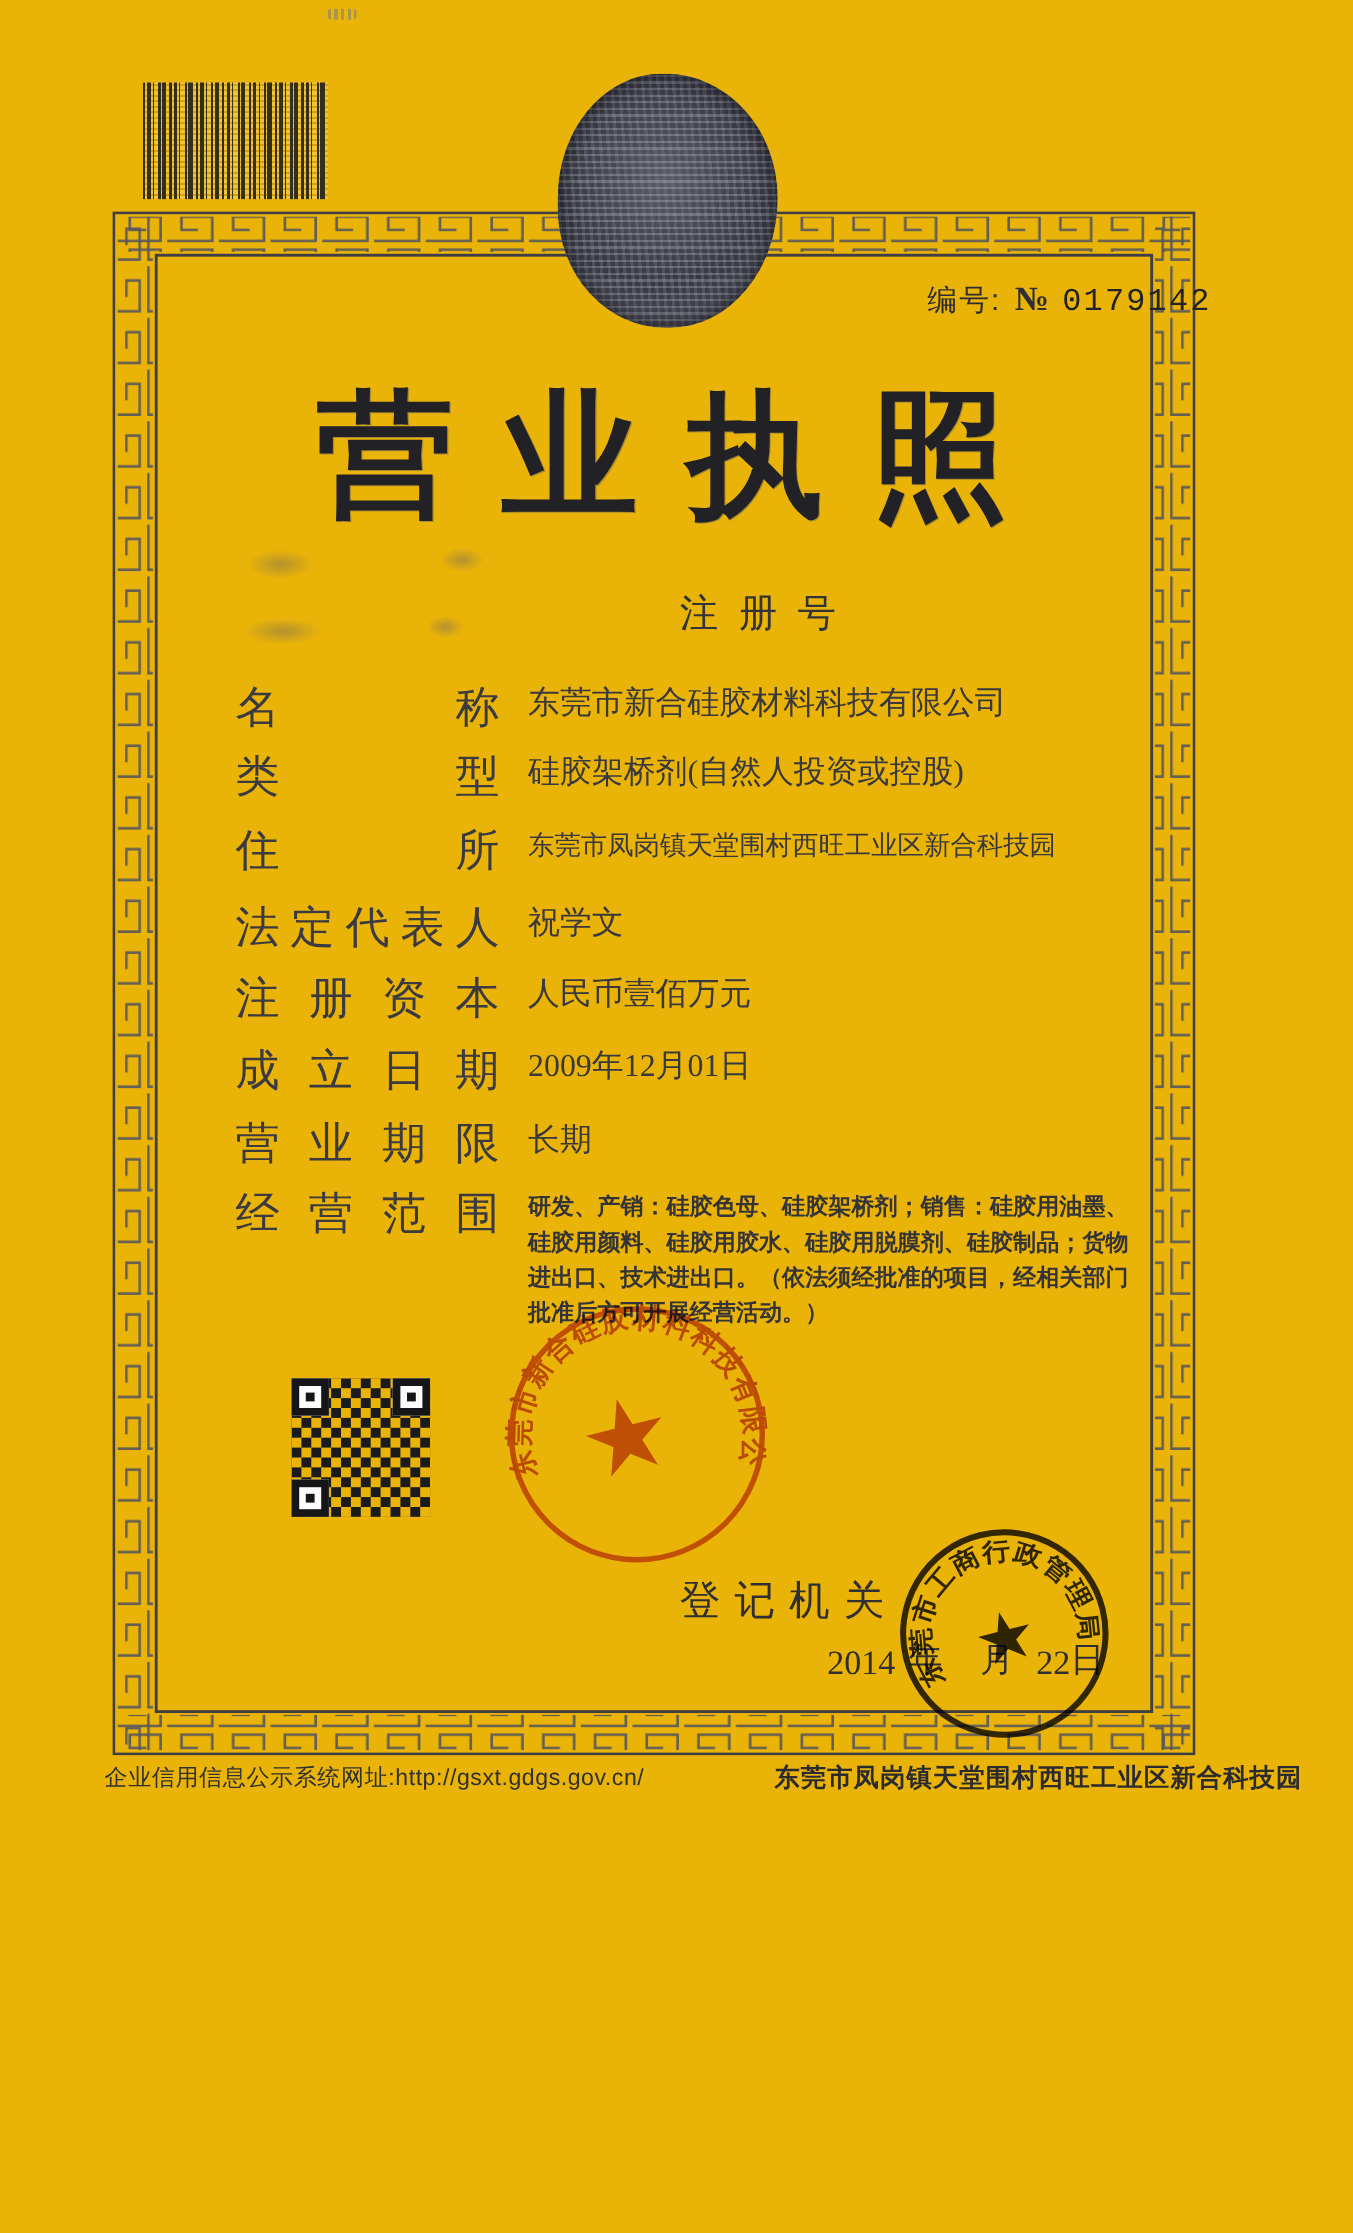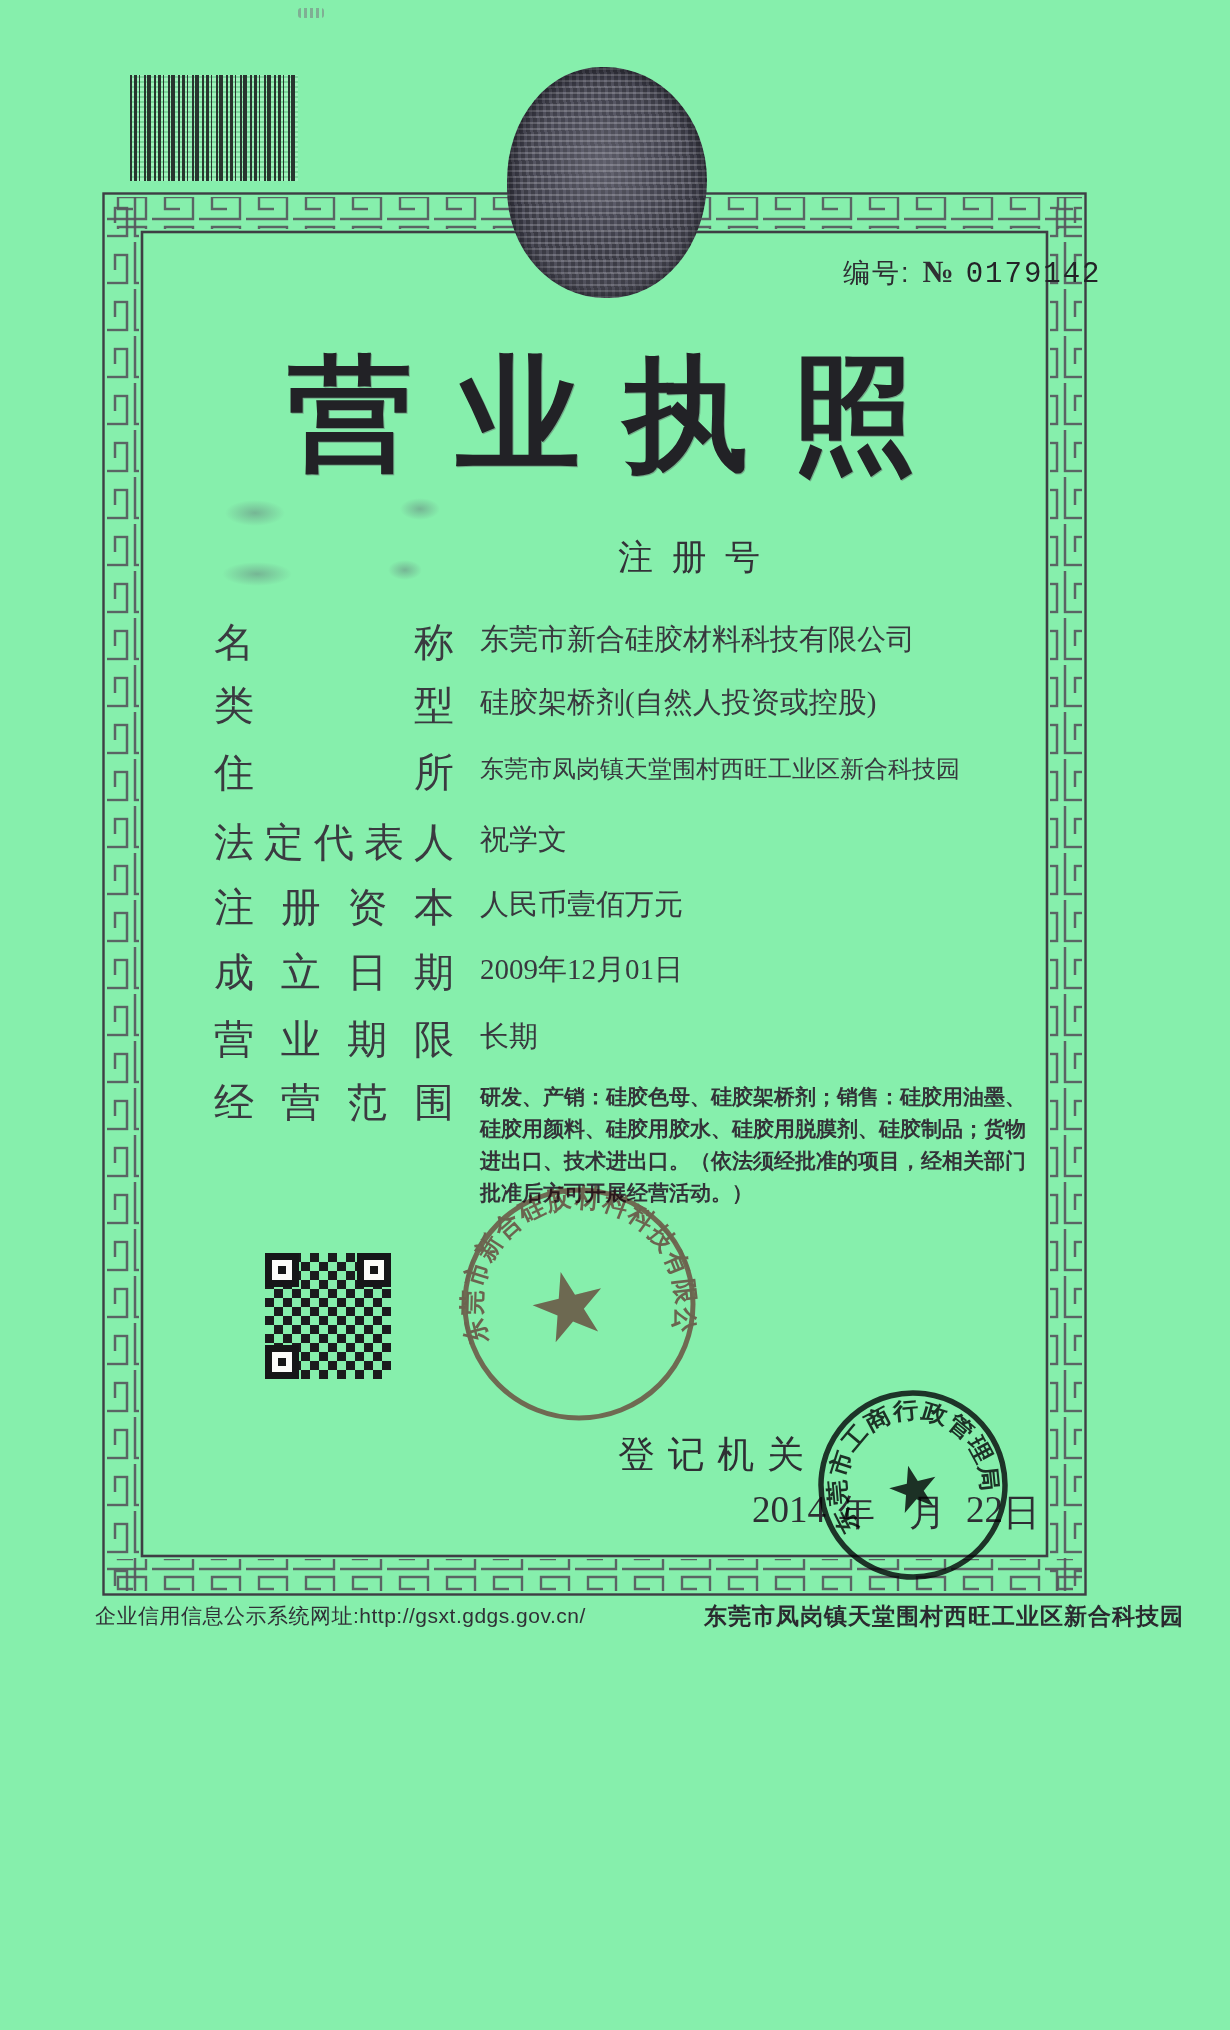--- a/index.html
+++ b/index.html
@@ -1,17 +1,17 @@
 <!DOCTYPE html>
 <html><head>
 <meta charset="utf-8">
 <style>
   html,body{margin:0;padding:0;background:#fdfdfb;}
   .page{
-    position:relative;width:1230px;height:2030px;background:#86efac;
+    position:relative;width:1230px;height:2030px;background:#eab308;
     font-family:"Liberation Sans","DejaVu Sans",sans-serif;color:#2f2f33;overflow:hidden;
   }
   
   .barcode{
     position:absolute;left:130px;top:75px;width:168px;height:106px;
     background:
       repeating-linear-gradient(90deg,#1c1c1e 0 2px,transparent 2px 4px,#1c1c1e 4px 7px,transparent 7px 9px,#1c1c1e 9px 10px,transparent 10px 14px,#1c1c1e 14px 16px,transparent 16px 17px,#1c1c1e 17px 21px,transparent 21px 24px),
       repeating-linear-gradient(0deg,rgba(252,252,250,.25) 0 3px,rgba(30,30,30,.12) 3px 5px);
     opacity:.88;
   }
@@ -57,22 +57,22 @@
       conic-gradient(#1b1b1d 25%,transparent 0 50%,#1b1b1d 0 75%,transparent 0) 0 0/18px 18px;
   }
   .qr .finder{position:absolute;width:34px;height:34px;border:7px solid #161618;background:#fcfcfa;box-sizing:border-box;}
   .qr .finder::after{content:"";position:absolute;left:6px;top:6px;width:8px;height:8px;background:#161618;}
   .qr .f-tl{left:0;top:0;} .qr .f-tr{right:0;top:0;} .qr .f-bl{left:0;bottom:0;}
   
   .seal-red{position:absolute;left:458px;top:1183px;z-index:5;mix-blend-mode:multiply;opacity:.82;}
   .seal-black{position:absolute;left:814px;top:1386px;z-index:6;mix-blend-mode:multiply;opacity:.92;transform:rotate(-14deg);}
   
   .registrar{position:absolute;left:618px;top:1430px;width:186px;font-size:37px;color:#2f2f34;z-index:2;}
-  .dateline{position:absolute;left:752px;top:1488px;display:flex;align-items:flex-start;z-index:2;
-    font-size:37px;font-family:"Liberation Serif",serif;color:#2e2e33;}
+  .dateline{position:absolute;left:752px;top:1488px;display:flex;align-items:flex-end;z-index:2;
+    font-size:31px;font-family:"Liberation Serif",serif;color:#2e2e33;}
   .dateline .g1{margin-left:12px;} .dateline .g2{margin-left:34px;} .dateline .g3{margin-left:20px;}
   
   .footer-left{position:absolute;left:95px;top:1602px;font-size:21px;letter-spacing:.5px;color:#303036;z-index:2;}
   .footer-right{position:absolute;left:704px;top:1601px;font-size:23px;font-weight:600;letter-spacing:1px;color:#2a2a2f;z-index:2;}
   
   .smudge{position:absolute;border-radius:50%;background:radial-gradient(closest-side,rgba(90,90,110,.38),rgba(90,90,110,0));z-index:2;}
 </style>
 </head>
 <body>
 

